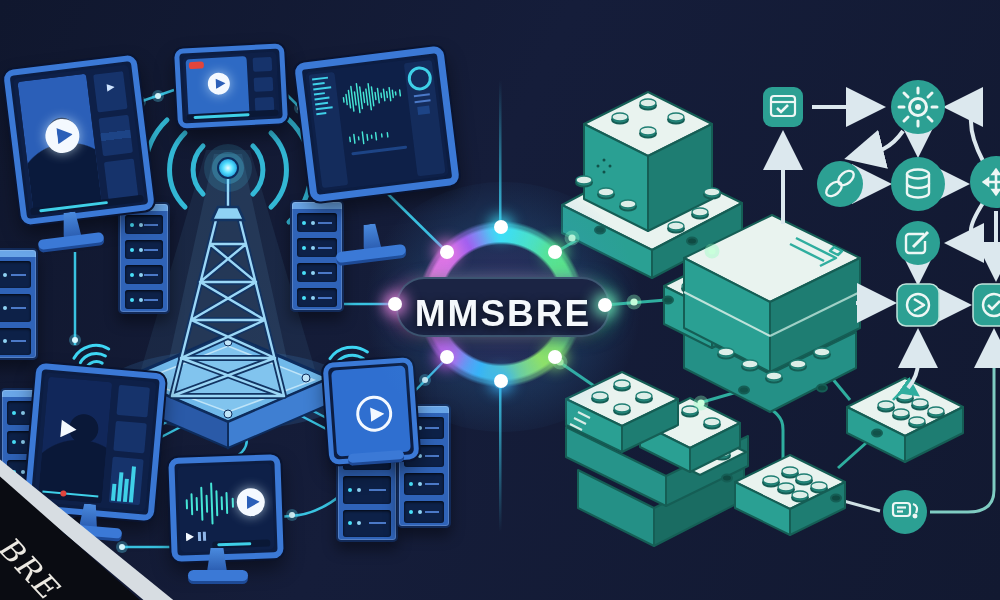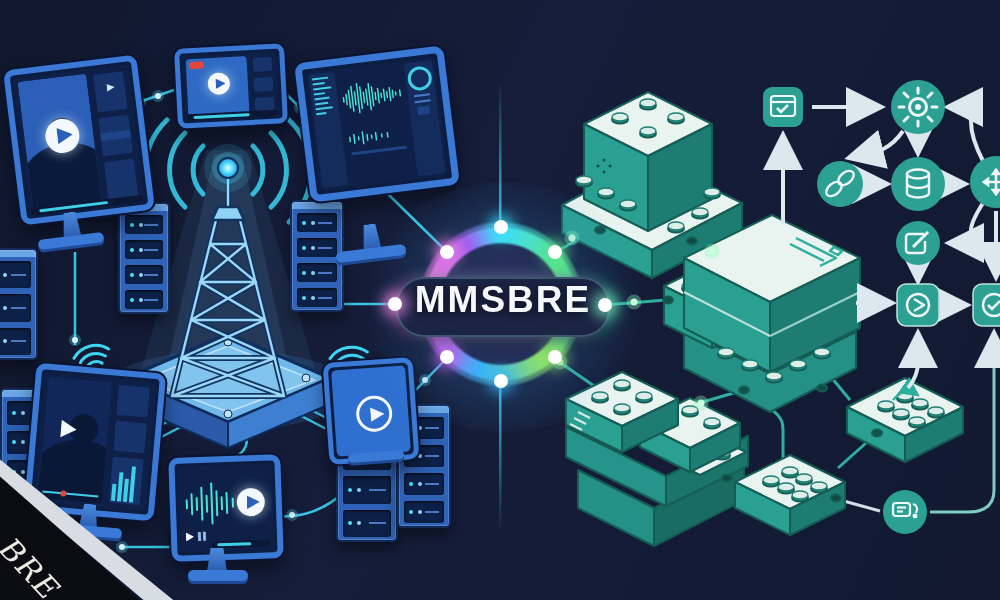--- a/index.html
+++ b/index.html
@@ -34,21 +34,21 @@
   #hub{position:absolute;left:383px;top:212px;width:236px;height:185px;z-index:30;}
   #hub .backglow{position:absolute;left:-25px;top:-30px;width:290px;height:250px;border-radius:50%;
         background:radial-gradient(circle,rgba(120,90,200,.30) 0%,rgba(60,150,220,.16) 45%,transparent 72%);}
   .ring{position:absolute;left:40px;top:14px;width:156px;height:156px;border-radius:50%;
         background:conic-gradient(from 0deg,#3fdef6,#5ae38c 16%,#35c9a8 28%,#8ee06a 40%,#38b4f8 55%,
                    #c85ce8 68%,#f07ce0 80%,#a060f0 92%,#3fdef6);
         -webkit-mask:radial-gradient(closest-side,transparent 76%,#000 80% 96%,transparent 100%);
         mask:radial-gradient(closest-side,transparent 76%,#000 80% 96%,transparent 100%);}
   .ring.glowring{filter:blur(8px);transform:scale(1.07);opacity:.85;}
   .capsule{position:absolute;left:13px;top:65px;width:210px;height:56px;border-radius:28px;
-        background:#1b2444;border:2px solid rgba(140,200,220,.30);display:flex;align-items:flex-start;justify-content:center;
+        background:#1b2444;border:2px solid rgba(140,200,220,.30);display:flex;align-items:flex-end;justify-content:center;
         box-shadow:-8px 0 18px -4px rgba(240,110,220,.45),8px 0 18px -4px rgba(60,230,180,.5),0 4px 14px rgba(0,0,0,.5);}
   .capsule span{font-size:37px;font-weight:bold;color:#f5f8fc;letter-spacing:2px;
         text-shadow:0 2px 8px rgba(0,0,0,.65);}
   .hdot{position:absolute;width:14px;height:14px;border-radius:50%;background:#fff;}
   
   #ribbon{position:absolute;left:0;top:458px;width:175px;height:142px;overflow:hidden;z-index:60;}
   #ribbon .stripe{position:absolute;inset:0;background:#d7dde2;
         clip-path:polygon(0 1%,0 15%,82% 100%,99% 100%);}
   #ribbon .blacktri{position:absolute;inset:0;background:#0a0c12;
         clip-path:polygon(0 13%,80% 100%,0 100%);}

